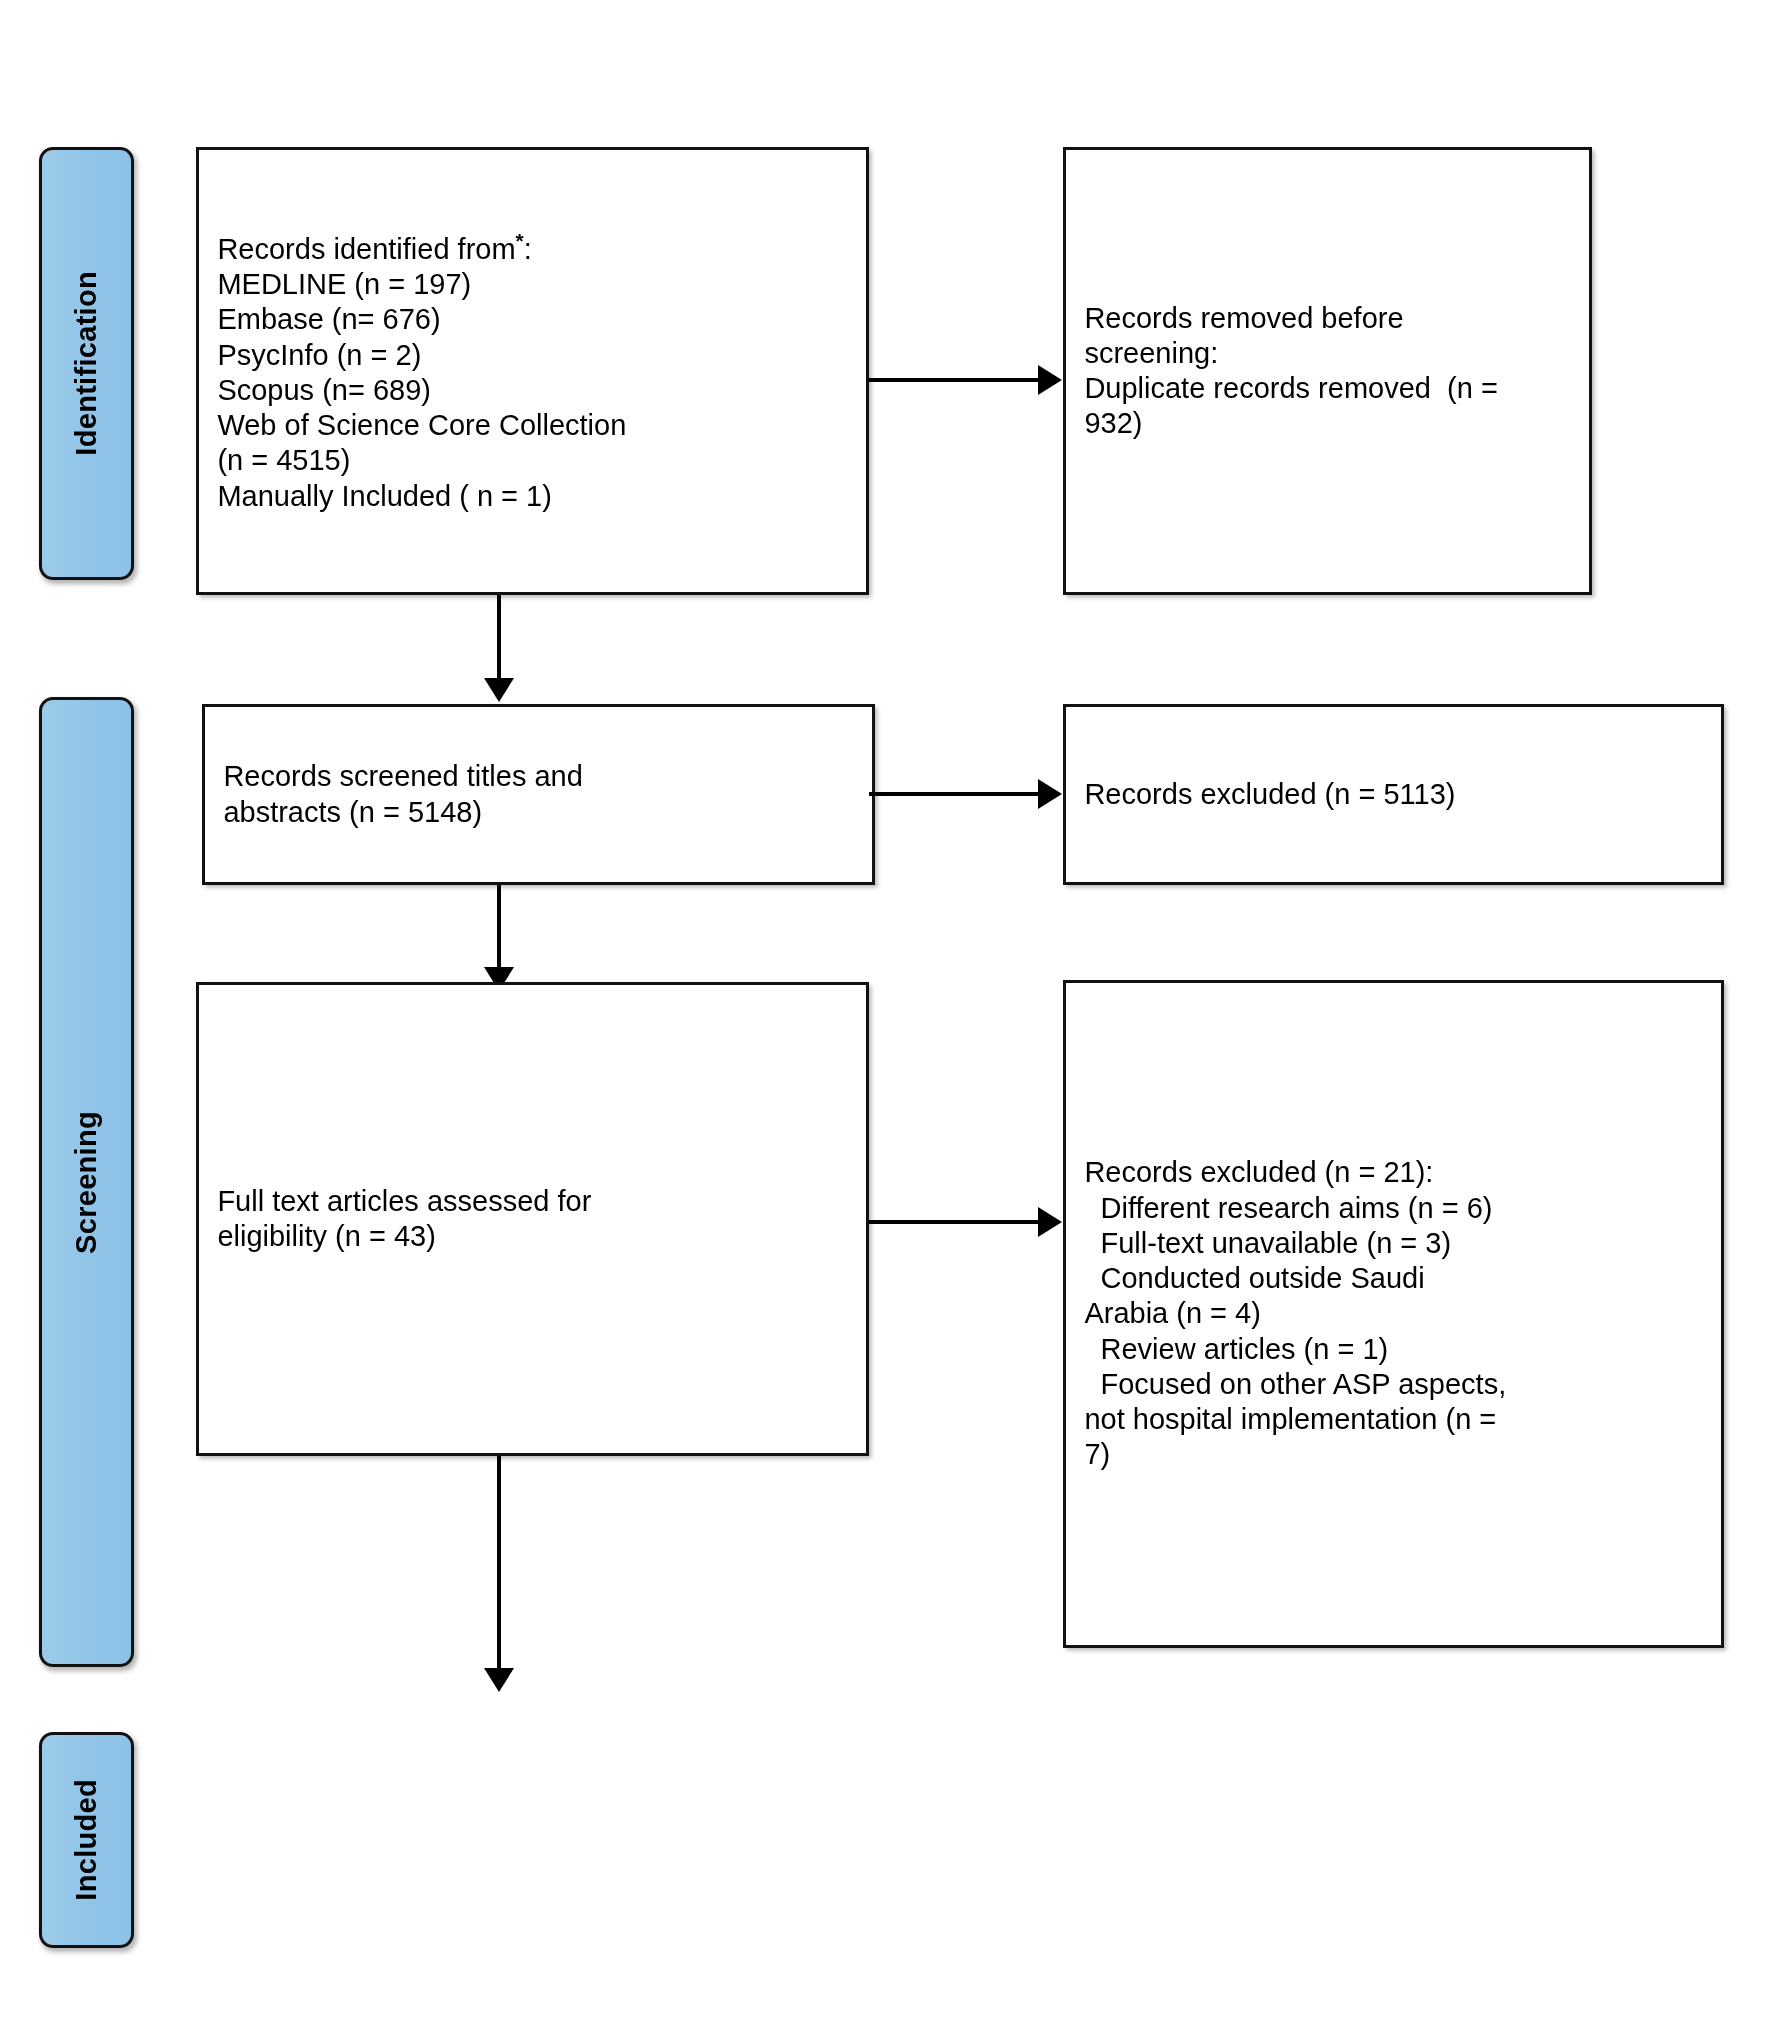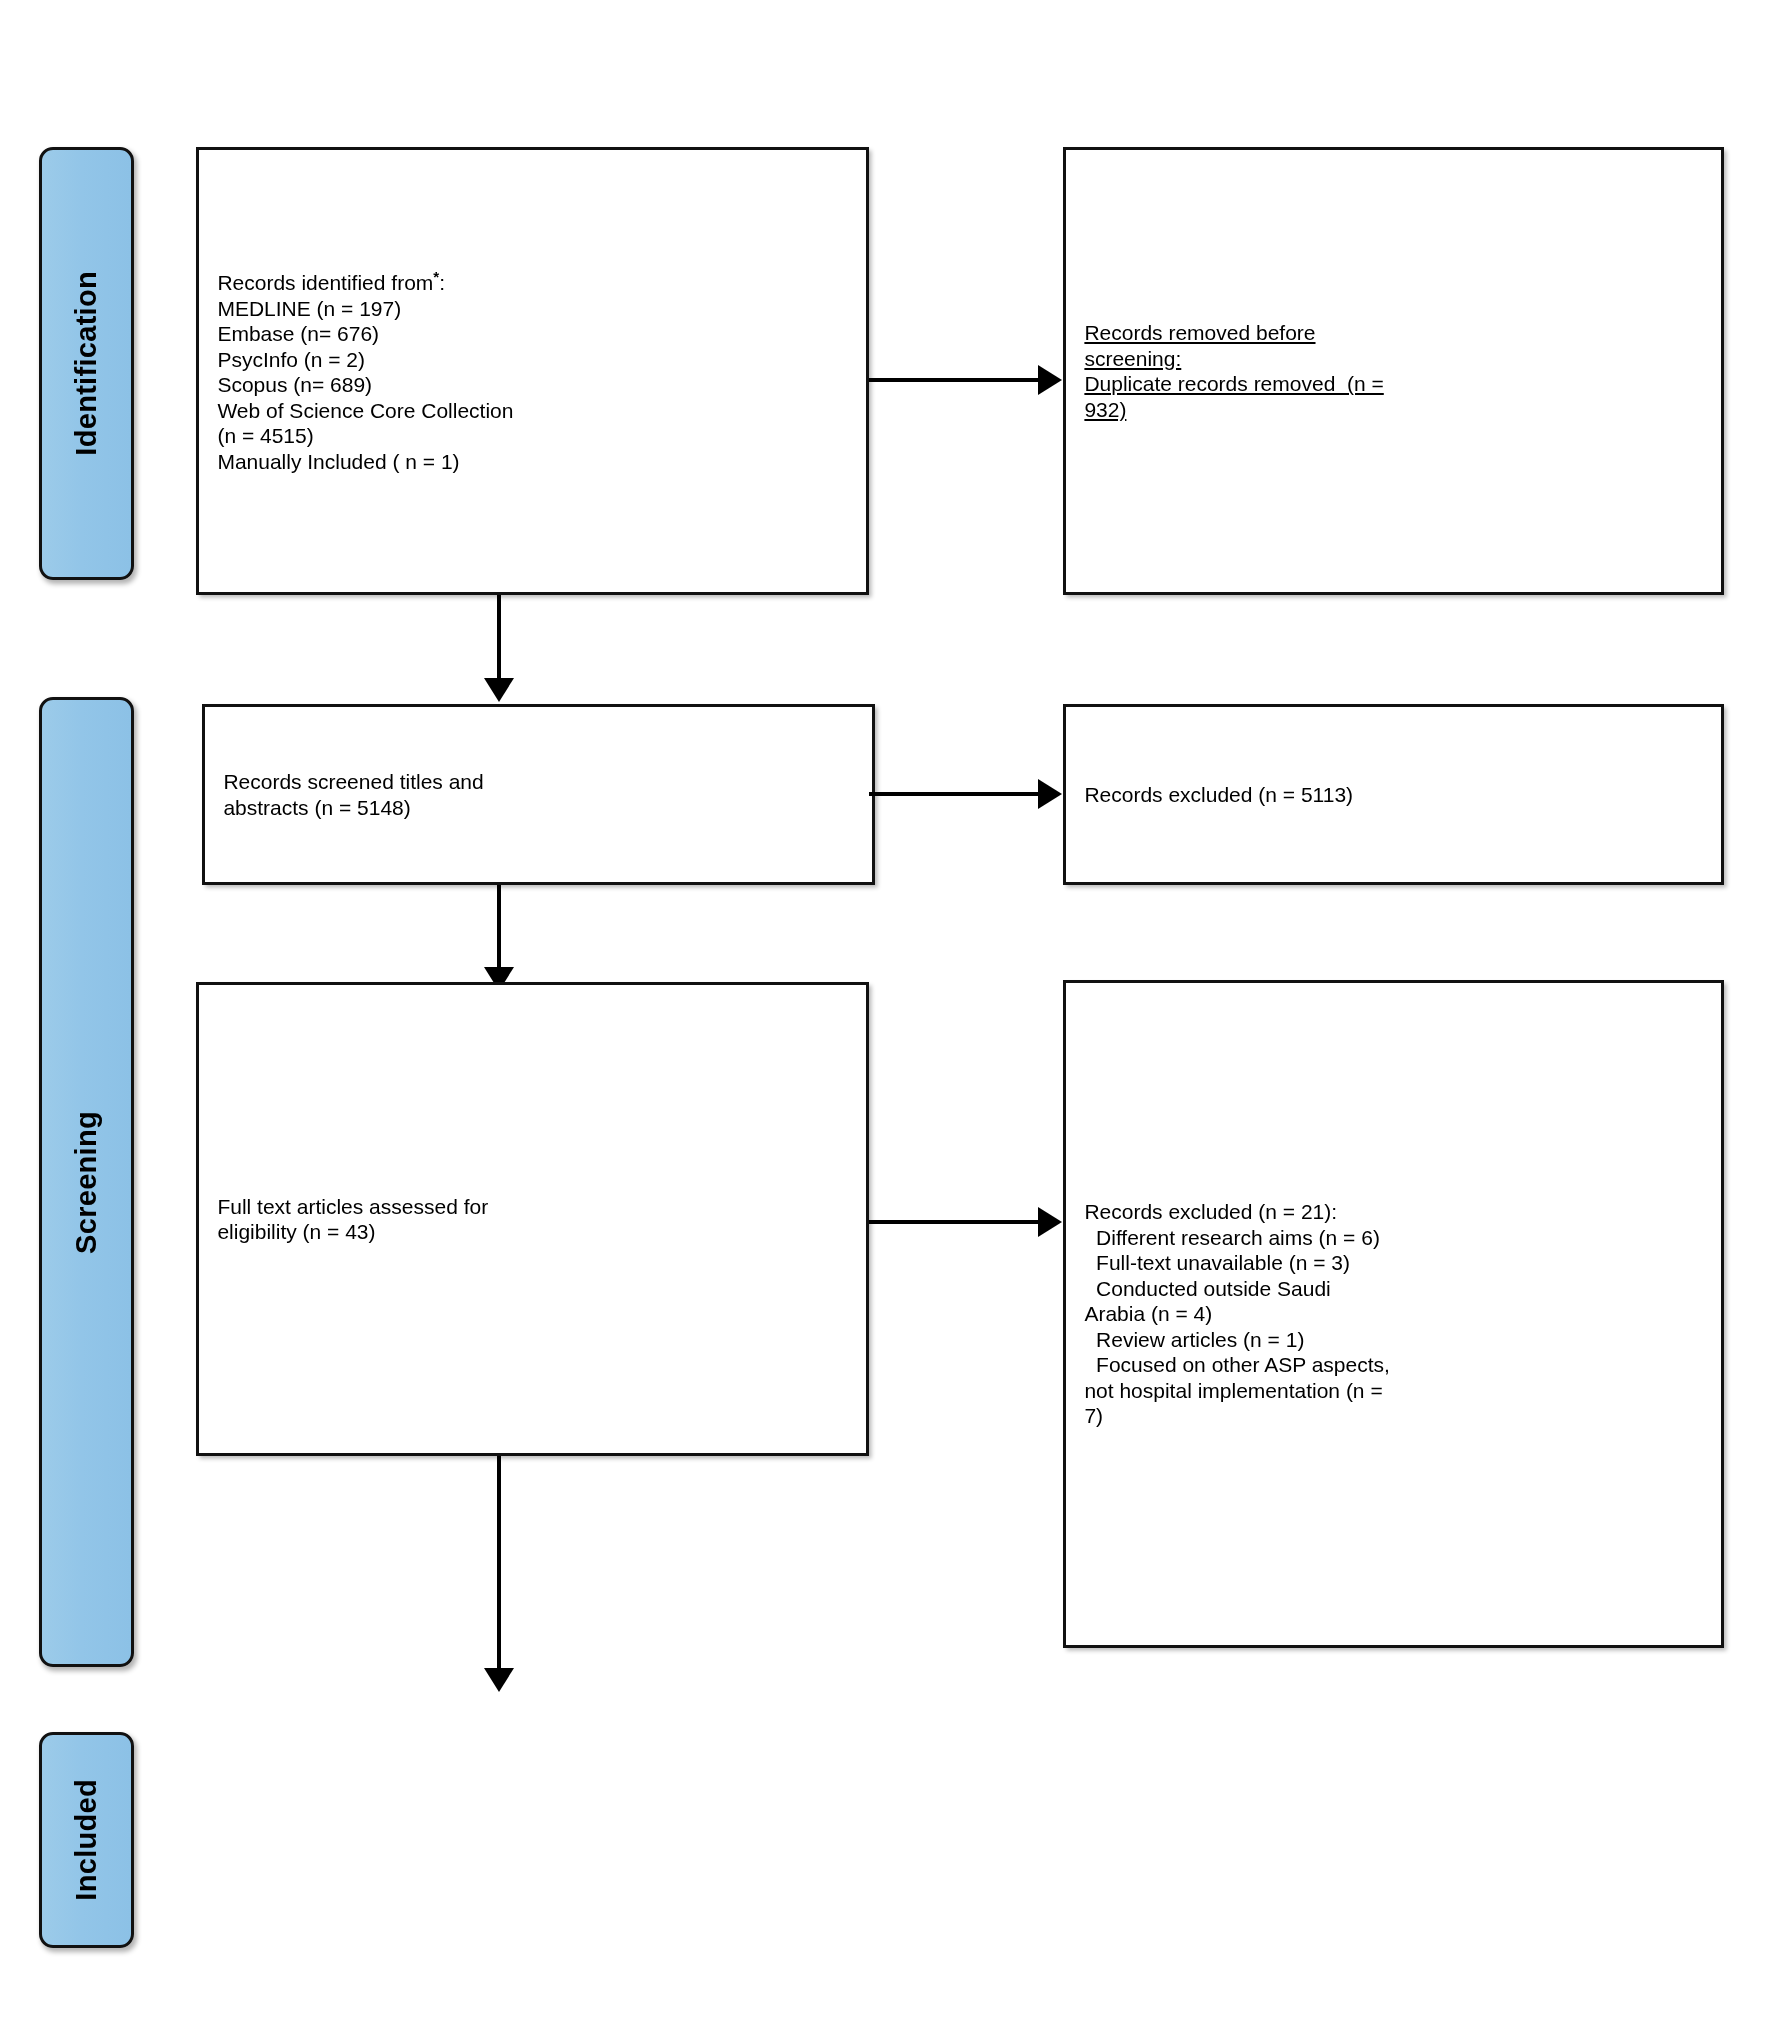--- a/index.html
+++ b/index.html
@@ -77,21 +77,21 @@
   .box {
     position: absolute;
     background: #ffffff;
     border: 3.8px solid #111111;
     box-sizing: border-box;
     box-shadow: 2.7px 3.2px 4.3px rgba(0,0,0,0.28);
     display: flex;
     align-items: center;
   }
   .box-text {
-    font-size: 21px;
+    font-size: 29px;
     line-height: 1.215;
     color: #000000;
     padding: 0 15px 0 18.4px;
     white-space: pre-wrap;
     width: 100%;
   }
   .box-text sup {
     font-weight: bold;
     font-size: 0.72em;
     vertical-align: super;
@@ -147,21 +147,21 @@
     <div class="box-text">Records identified from<sup>*</sup>:
 MEDLINE (n = 197)
 Embase (n= 676)
 PsycInfo (n = 2)
 Scopus (n= 689)
 Web of Science Core Collection
 (n = 4515)
 Manually Included ( n = 1)</div>
   </div>
 
-  <div class="box" style="left:1063px; top:147px; width:661px; height:448px;text-decoration:underline;">
+  <div class="box" style="left:1063px; top:147px; width:529px; height:448px;">
     <div class="box-text">Records removed before
 screening:
 Duplicate records removed  (n =
 932)</div>
   </div>
 
   <div class="arrow-h" style="left:869px; top:378px; width:172px;"></div>
   <div class="arrow-h-head" style="left:1038px; top:365px;"></div>
 
   <div class="arrow-v" style="left:497px; top:595px; height:86px;"></div>

